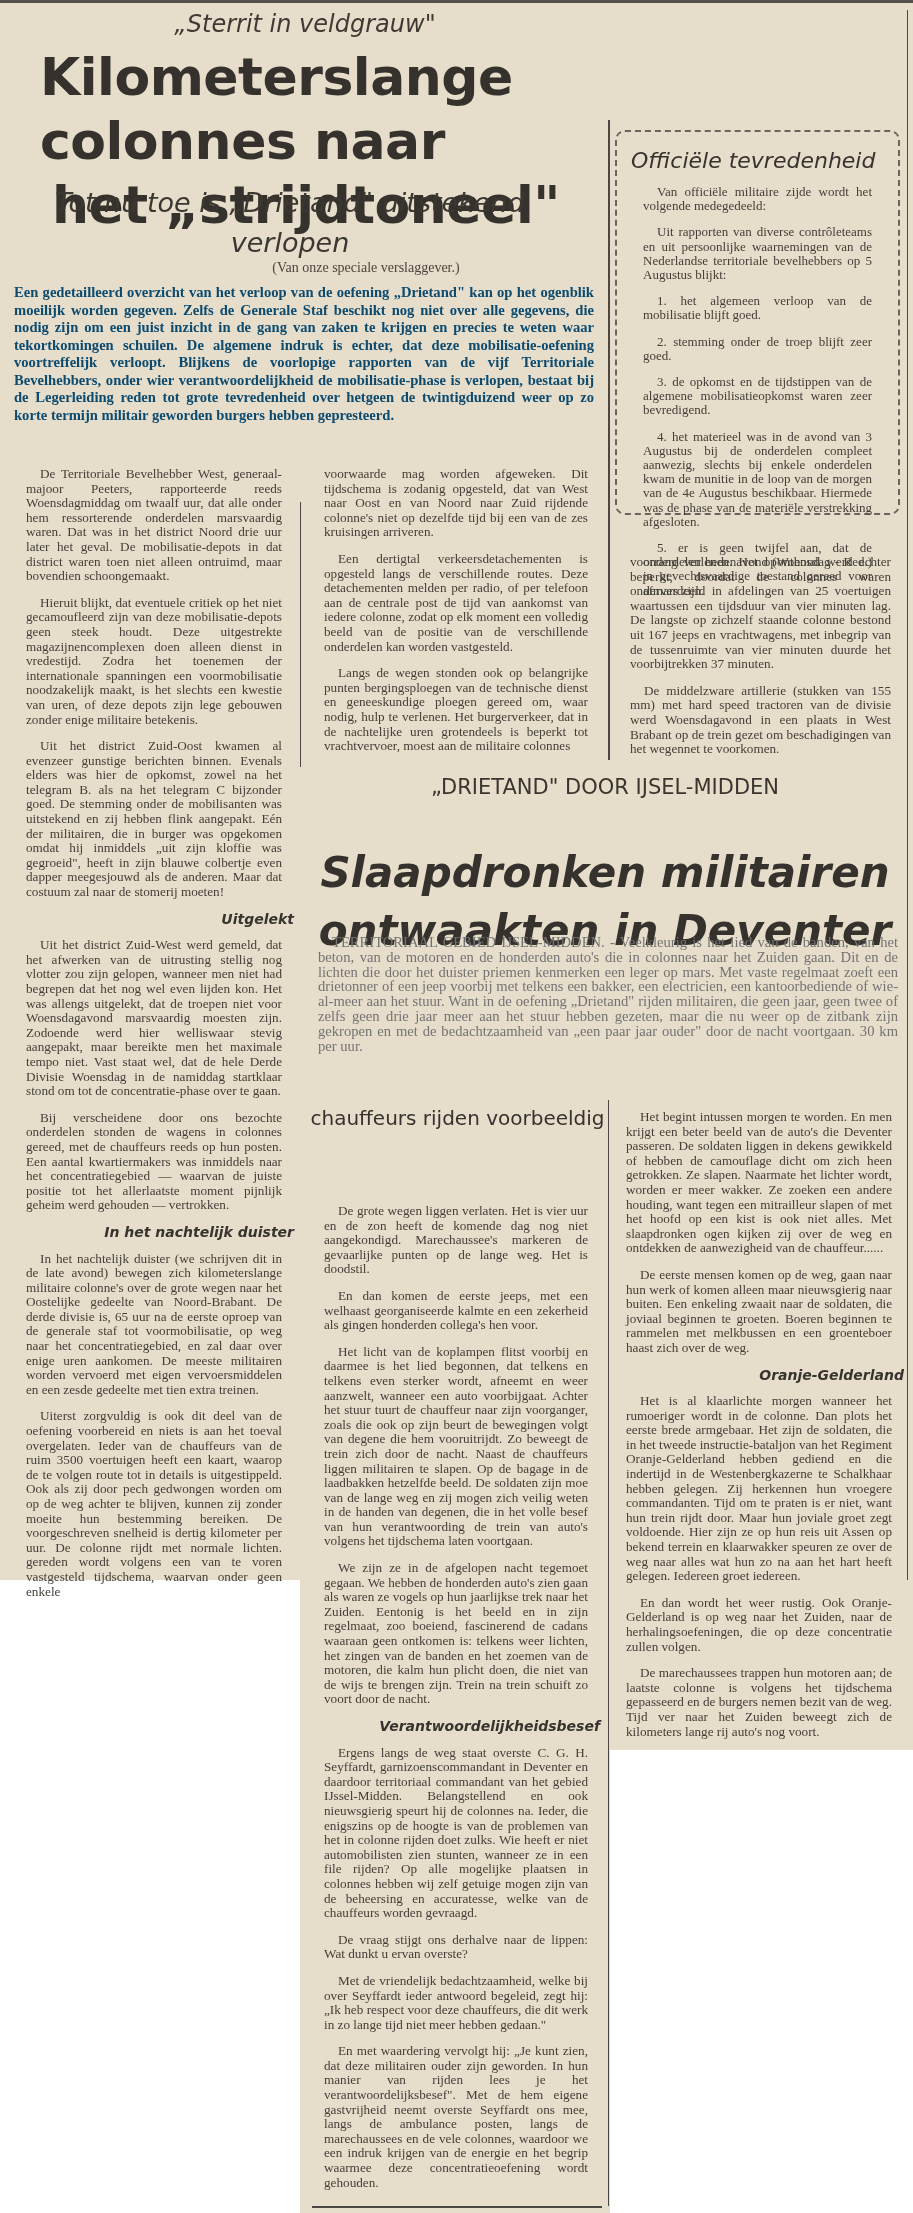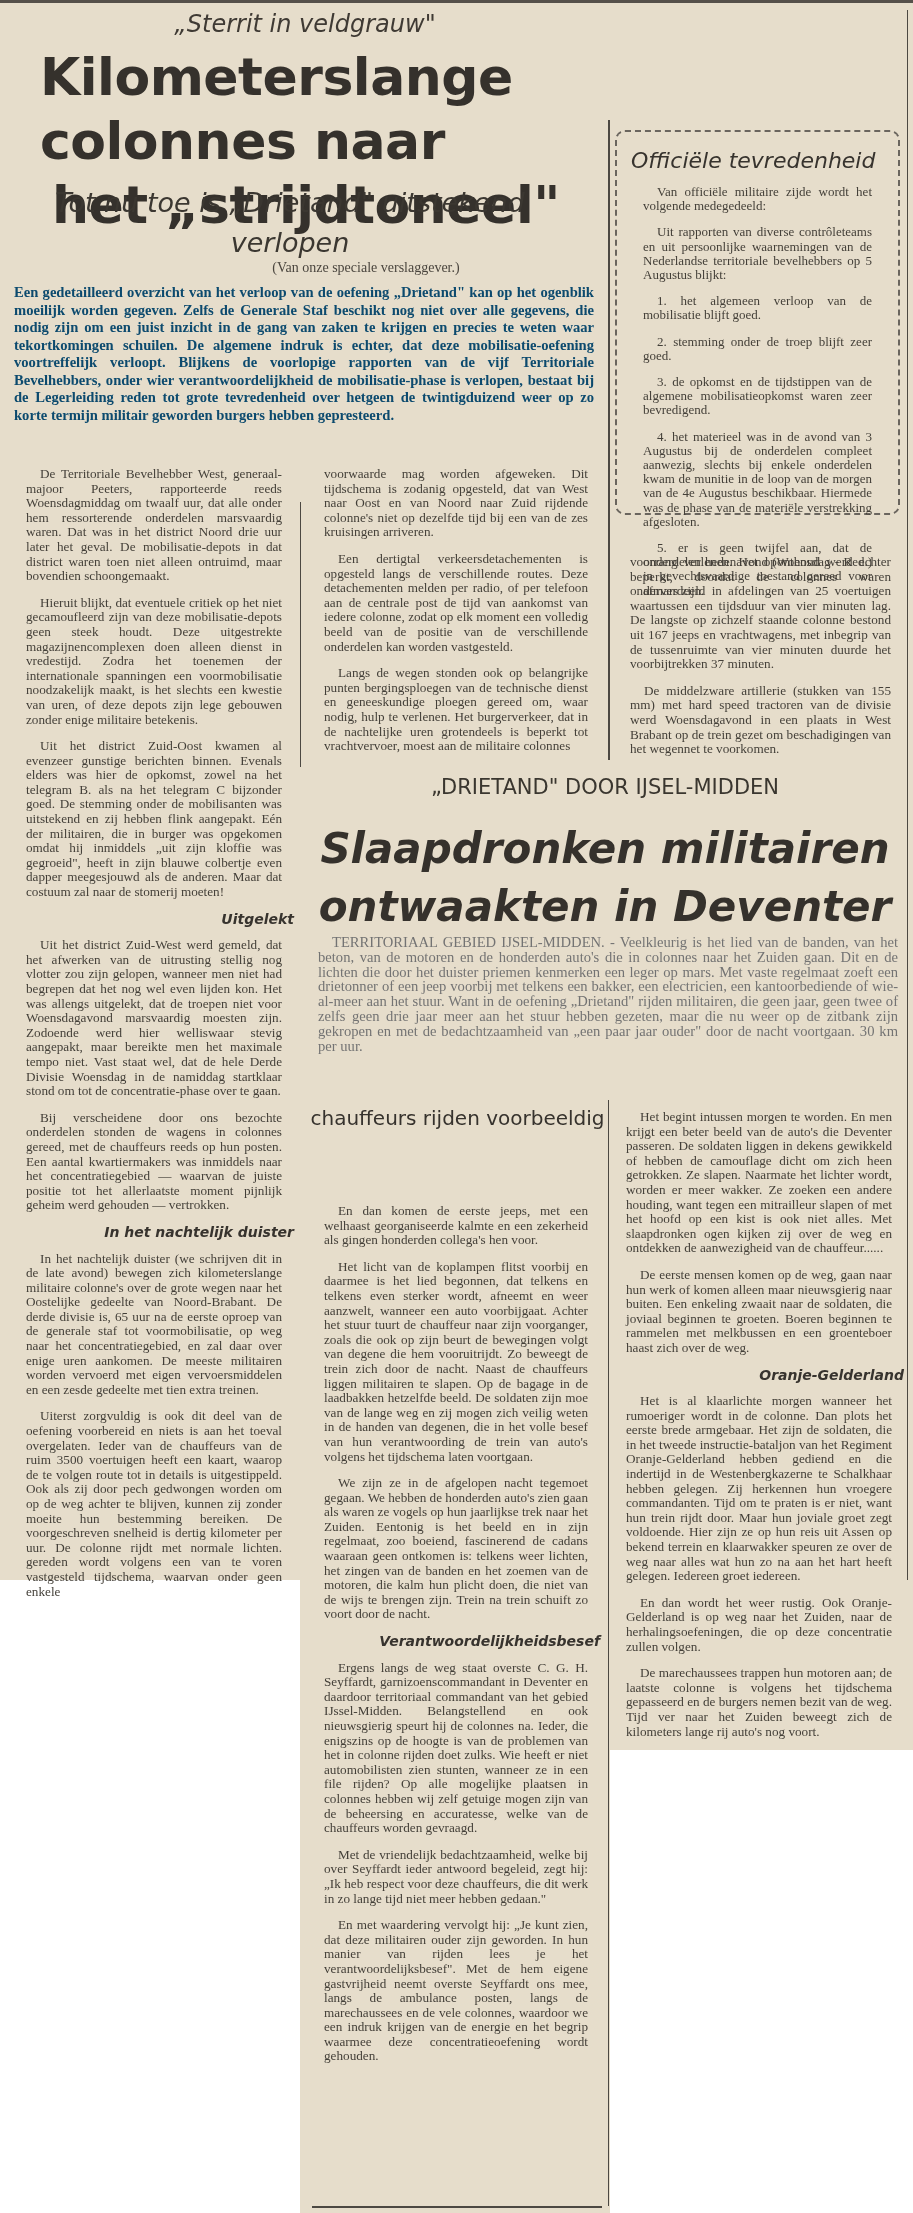--- a/index.html
+++ b/index.html
@@ -28,21 +28,21 @@
          border:2px dashed #6a655e; border-radius:10px; box-sizing:border-box; padding:12px 14px; }
   .box h3 { margin:4px 0 6px 0; font-family:"DejaVu Sans", sans-serif; font-style:italic; font-weight:normal;
             font-size:22px; color:#37332e; }
   .col { position:absolute; font-size:13.2px; line-height:14.6px; text-align:justify; color:#433f38; }
   .col p { margin:12px; text-indent:14px; }
   .col h4 { margin:6px 0 6px 0; text-align:right; font-family:"DejaVu Sans", sans-serif; font-style:italic;
             font-weight:bold; font-size:14px; color:#37332e; }
   .box .col { position:static; }
   .kicker2 { position:absolute; left:300px; width:610px; top:775px; text-align:center;
              font-family:"DejaVu Sans", sans-serif; font-size:21px; color:#3a362f; }
-  .head2 { position:absolute; left:300px; width:610px; top:820px; text-align:center;
+  .head2 { position:absolute; left:300px; width:610px; top:844px; text-align:center;
            font-family:"DejaVu Sans", sans-serif; font-style:italic; font-weight:bold; font-size:42px; line-height:58px; color:#35312c; }
   .lead2 { position:absolute; left:318px; width:580px; top:935px; font-size:14.6px; line-height:14.8px;
            text-align:justify; color:#737373; }
   .lead2 p { margin:0; text-indent:14px; }
   .head3 { position:absolute; left:310px; width:295px; top:1100px; text-align:center;
            font-family:"DejaVu Sans", sans-serif; font-size:20px; line-height:36px; color:#36322d; }
   .head3 .a { font-size:22px; display:block; }
   .endrule { position:absolute; left:312px; top:2206px; width:290px; height:2px; background:#4c4842; }
 </style>
 </head>
@@ -113,25 +113,27 @@
   <p>TERRITORIAAL GEBIED IJSEL-MIDDEN. - Veelkleurig is het lied van de banden, van het beton, van de motoren en de honderden auto's die in colonnes naar het Zuiden gaan. Dit en de lichten die door het duister priemen kenmerken een leger op mars. Met vaste regelmaat zoeft een drietonner of een jeep voorbij met telkens een bakker, een electricien, een kantoorbediende of wie-al-meer aan het stuur. Want in de oefening „Drietand" rijden militairen, die geen jaar, geen twee of zelfs geen drie jaar meer aan het stuur hebben gezeten, maar die nu weer op de zitbank zijn gekropen en met de bedachtzaamheid van „een paar jaar ouder" door de nacht voortgaan. 30 km per uur.</p>
 </div>
 
 <div class="head3">
   <span>chauffeurs rijden voorbeeldig</span>
 </div>
 
 <div class="vline" style="left:608px; top:1100px; height:1106px; width:1px;"></div>
 
 <div class="col" style="left:312px; top:1192px; width:288px;">
+  <p>De grote wegen liggen verlaten. Het is vier uur en de zon heeft de komende dag nog niet aangekondigd. Marechaussee's markeren de gevaarlijke punten op de lange weg. Het is doodstil.</p>
   <p>En dan komen de eerste jeeps, met een welhaast georganiseerde kalmte en een zekerheid als gingen honderden collega's hen voor.</p>
   <p>Het licht van de koplampen flitst voorbij en daarmee is het lied begonnen, dat telkens en telkens even sterker wordt, afneemt en weer aanzwelt, wanneer een auto voorbijgaat. Achter het stuur tuurt de chauffeur naar zijn voorganger, zoals die ook op zijn beurt de bewegingen volgt van degene die hem vooruitrijdt. Zo beweegt de trein zich door de nacht. Naast de chauffeurs liggen militairen te slapen. Op de bagage in de laadbakken hetzelfde beeld. De soldaten zijn moe van de lange weg en zij mogen zich veilig weten in de handen van degenen, die in het volle besef van hun verantwoording de trein van auto's volgens het tijdschema laten voortgaan.</p>
   <p>We zijn ze in de afgelopen nacht tegemoet gegaan. We hebben de honderden auto's zien gaan als waren ze vogels op hun jaarlijkse trek naar het Zuiden. Eentonig is het beeld en in zijn regelmaat, zoo boeiend, fascinerend de cadans waaraan geen ontkomen is: telkens weer lichten, het zingen van de banden en het zoemen van de motoren, die kalm hun plicht doen, die niet van de wijs te brengen zijn. Trein na trein schuift zo voort door de nacht.</p>
   <h4>Verantwoordelijkheidsbesef</h4>
   <p>Ergens langs de weg staat overste C. G. H. Seyffardt, garnizoenscommandant in Deventer en daardoor territoriaal commandant van het gebied IJssel-Midden. Belangstellend en ook nieuwsgierig speurt hij de colonnes na. Ieder, die enigszins op de hoogte is van de problemen van het in colonne rijden doet zulks. Wie heeft er niet automobilisten zien stunten, wanneer ze in een file rijden? Op alle mogelijke plaatsen in colonnes hebben wij zelf getuige mogen zijn van de beheersing en accuratesse, welke van de chauffeurs worden gevraagd.</p>
+  <p>De vraag stijgt ons derhalve naar de lippen: Wat dunkt u ervan overste?</p>
   <p>Met de vriendelijk bedachtzaamheid, welke bij over Seyffardt ieder antwoord begeleid, zegt hij: „Ik heb respect voor deze chauffeurs, die dit werk in zo lange tijd niet meer hebben gedaan."</p>
   <p>En met waardering vervolgt hij: „Je kunt zien, dat deze militairen ouder zijn geworden. In hun manier van rijden lees je het verantwoordelijksbesef". Met de hem eigene gastvrijheid neemt overste Seyffardt ons mee, langs de ambulance posten, langs de marechaussees en de vele colonnes, waardoor we een indruk krijgen van de energie en het begrip waarmee deze concentratieoefening wordt gehouden.</p>
 </div>
 
 <div class="col" style="left:614px; top:1098px; width:290px;">
   <p>Het begint intussen morgen te worden. En men krijgt een beter beeld van de auto's die Deventer passeren. De soldaten liggen in dekens gewikkeld of hebben de camouflage dicht om zich heen getrokken. Ze slapen. Naarmate het lichter wordt, worden er meer wakker. Ze zoeken een andere houding, want tegen een mitrailleur slapen of met het hoofd op een kist is ook niet alles. Met slaapdronken ogen kijken zij over de weg en ontdekken de aanwezigheid van de chauffeur......</p>
   <p>De eerste mensen komen op de weg, gaan naar hun werk of komen alleen maar nieuwsgierig naar buiten. Een enkeling zwaait naar de soldaten, die joviaal beginnen te groeten. Boeren beginnen te rammelen met melkbussen en een groenteboer haast zich over de weg.</p>
   <h4>Oranje-Gelderland</h4>
   <p>Het is al klaarlichte morgen wanneer het rumoeriger wordt in de colonne. Dan plots het eerste brede armgebaar. Het zijn de soldaten, die in het tweede instructie-bataljon van het Regiment Oranje-Gelderland hebben gediend en die indertijd in de Westenbergkazerne te Schalkhaar hebben gelegen. Zij herkennen hun vroegere commandanten. Tijd om te praten is er niet, want hun trein rijdt door. Maar hun joviale groet zegt voldoende. Hier zijn ze op hun reis uit Assen op bekend terrein en klaarwakker speuren ze over de weg naar alles wat hun zo na aan het hart heeft gelegen. Iedereen groet iedereen.</p>
   <p>En dan wordt het weer rustig. Ook Oranje-Gelderland is op weg naar het Zuiden, naar de herhalingsoefeningen, die op deze concentratie zullen volgen.</p>

